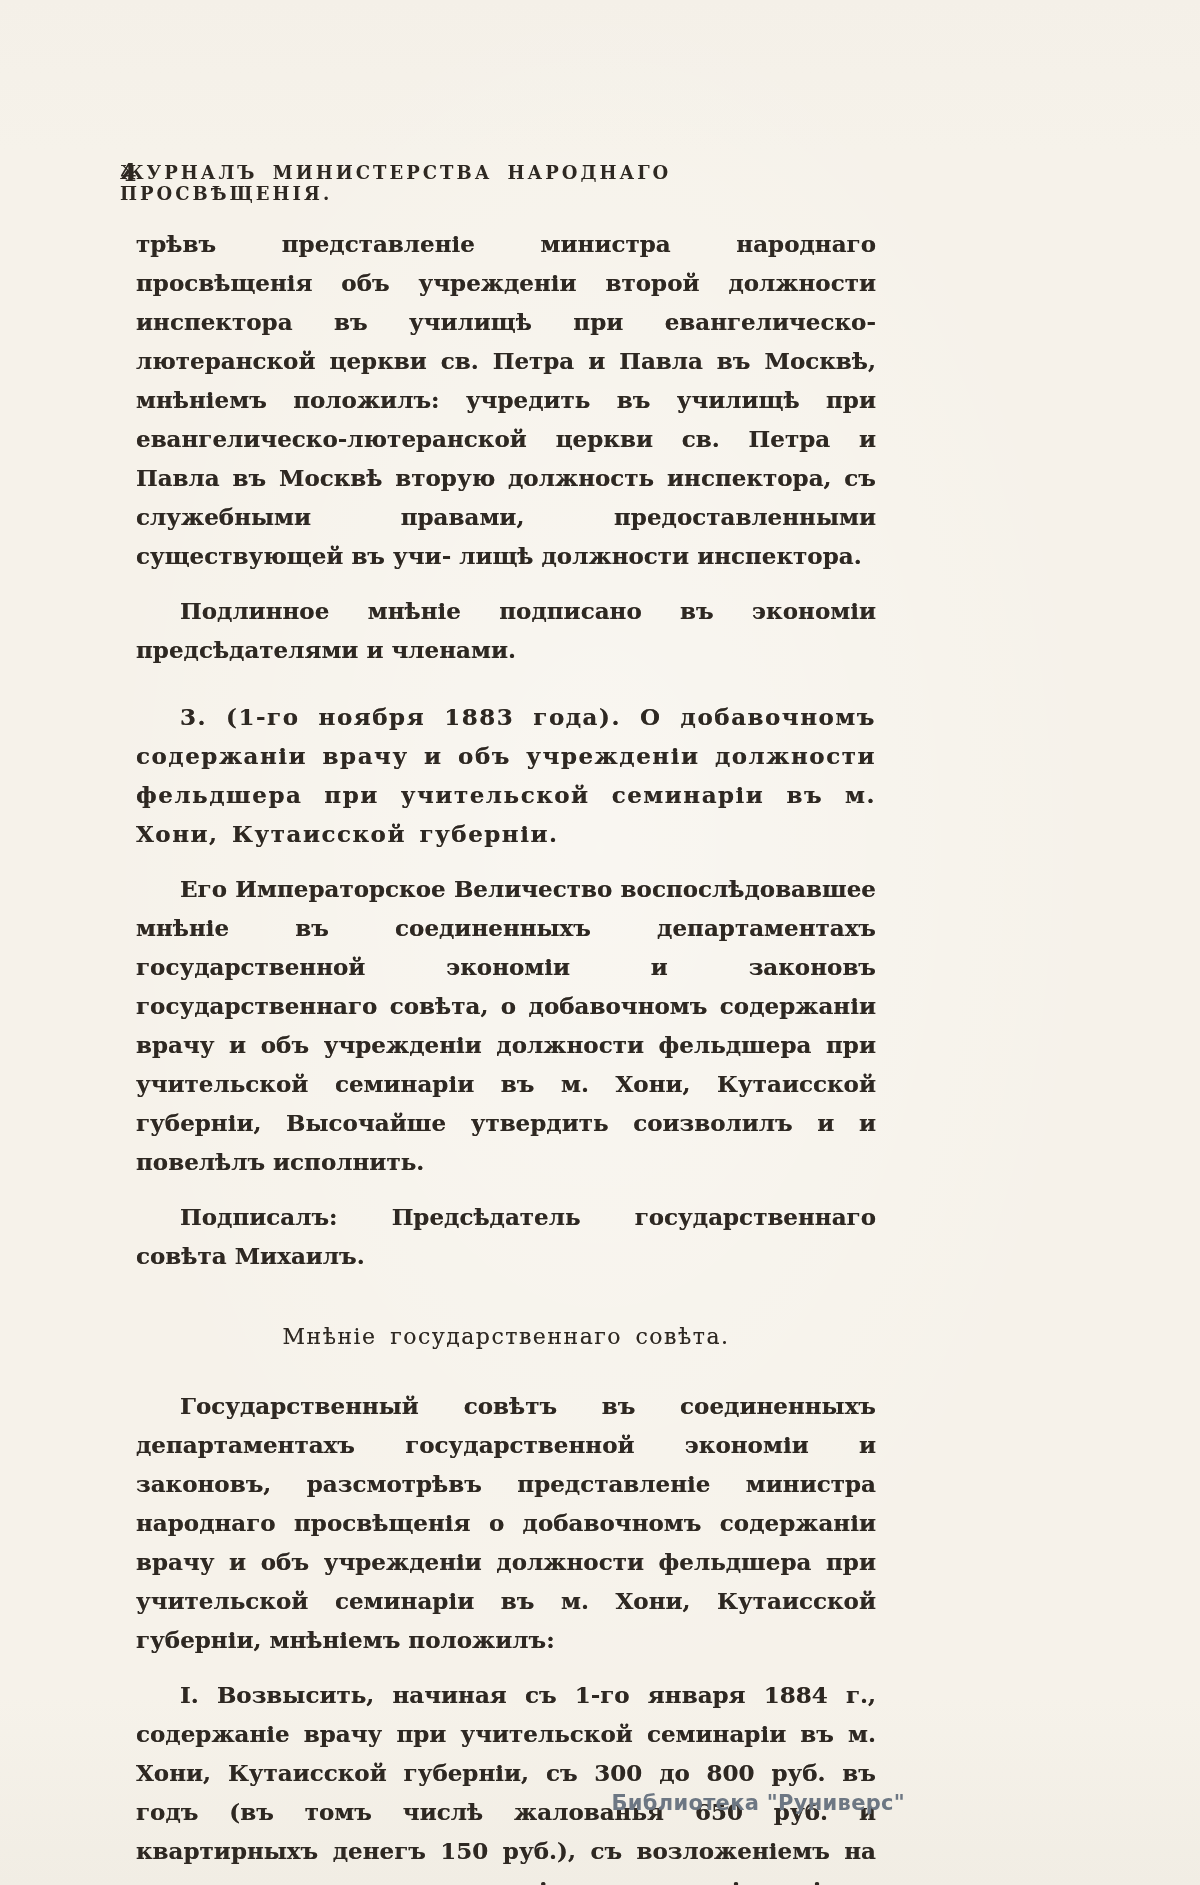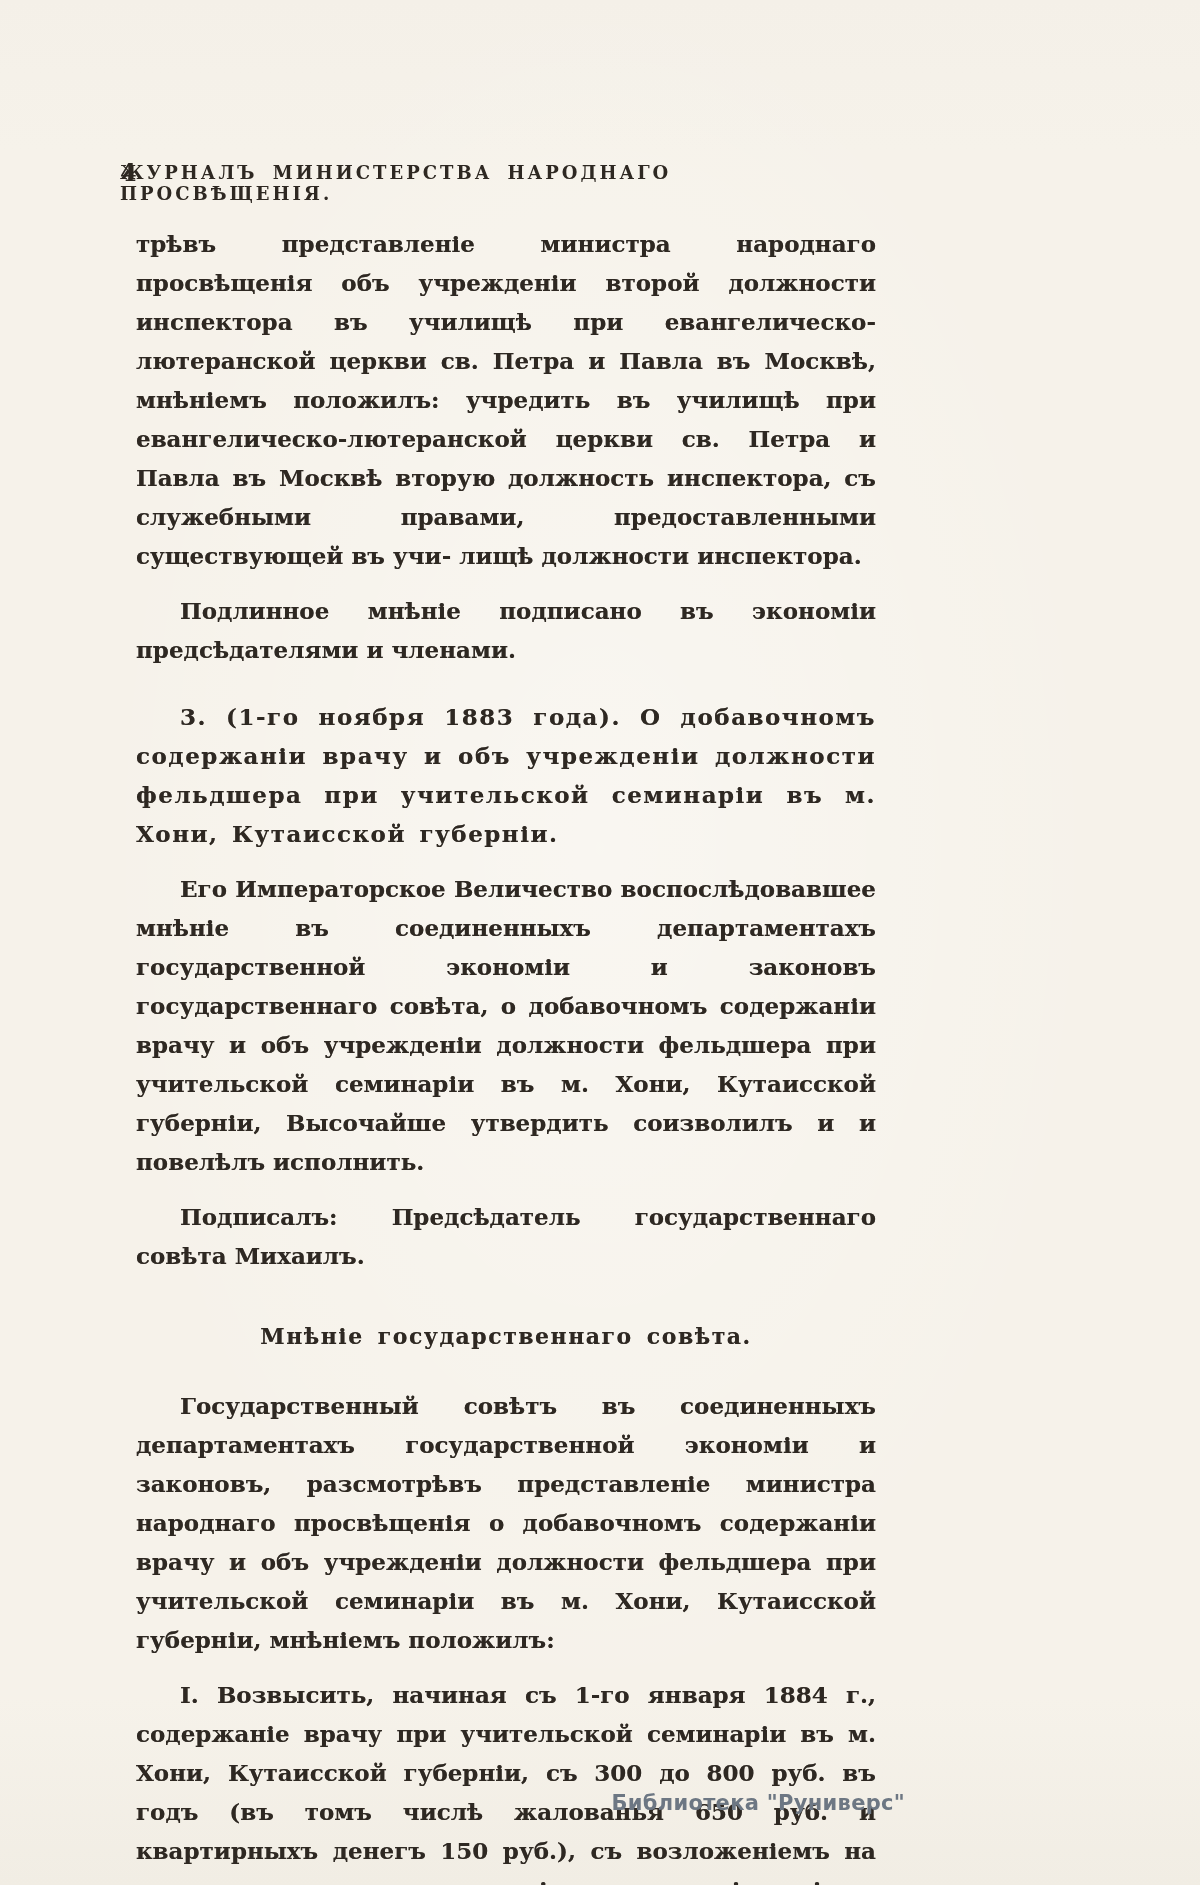--- a/index.html
+++ b/index.html
@@ -61,21 +61,21 @@
   .para.no-indent { text-indent: 0; }
   .para.gap-top { margin-top: 28px; }
   .item-heading {
     letter-spacing: 1.5px;
     word-spacing: 4px;
   }
   .section-heading {
     margin: 42px 0 30px 0;
     text-align: center;
     font-size: 22px;
-    font-weight: bold;
+    font-weight: normal;
     letter-spacing: 1.5px;
     word-spacing: 5px;
     text-indent: 0;
     text-shadow: 0 0 0.5px rgba(46,40,34,0.55);
   }
   .watermark {
     position: absolute;
     right: 295px;
     bottom: 70px;
     font-family: "DejaVu Sans", "Liberation Sans", sans-serif;

